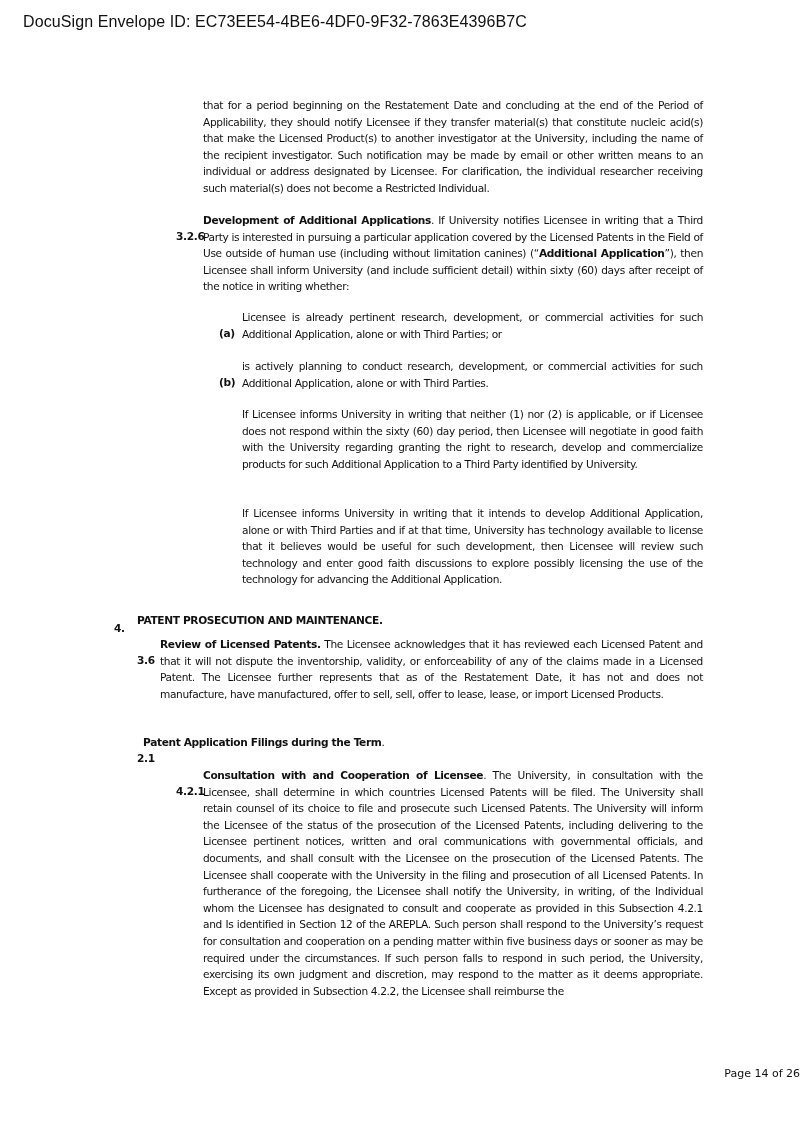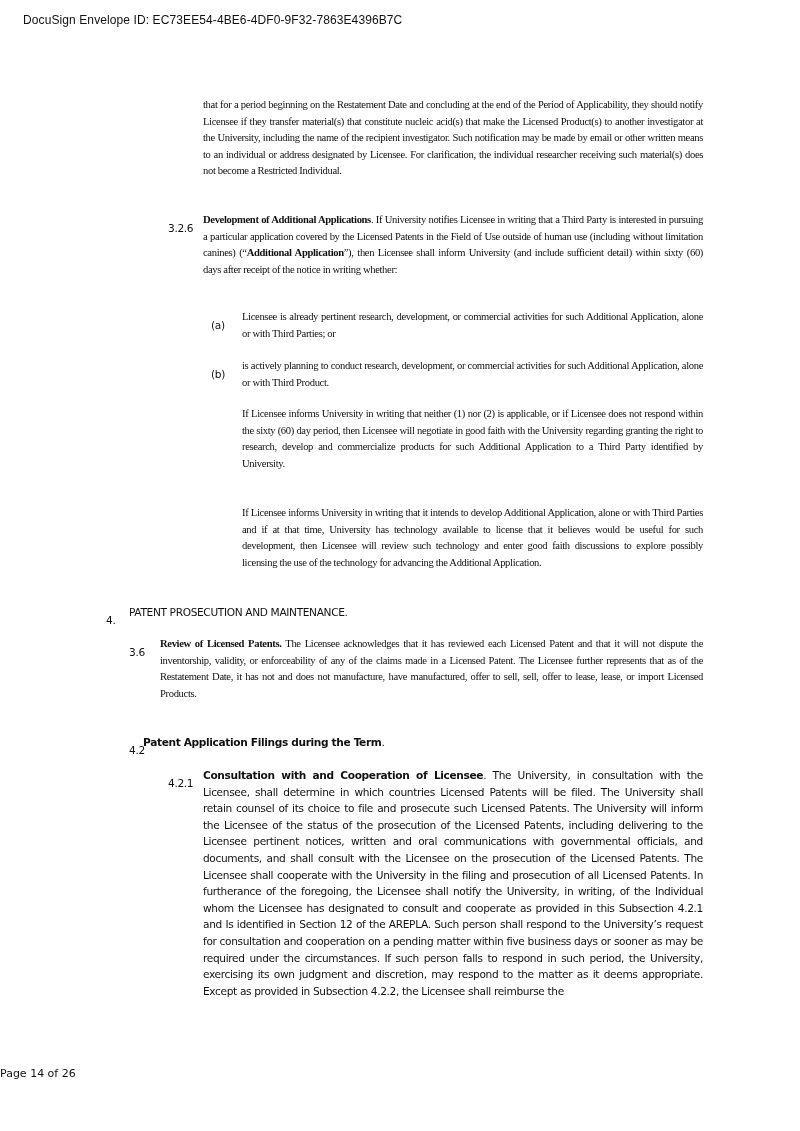--- a/index.html
+++ b/index.html
@@ -1,56 +1,56 @@
 <!DOCTYPE html>
 <html><head>
 <meta charset="utf-8">
 <style>
   html, body { margin: 0; padding: 0; background: #ffffff; }
   body { width: 800px; height: 1131px; position: relative; overflow: hidden;
          font-family: "Liberation Sans", sans-serif; color: #111; }
-  .envelope { position: absolute; left: 23px; top: 13px; font-size: 12px;
+  .envelope { position: absolute; left: 23px; top: 13px; font-size: 16px;
               font-family: "Liberation Sans", sans-serif; color: #111; letter-spacing: 0.1px; }
   .doc { font-family: "DejaVu Sans", "Liberation Sans", sans-serif; font-size: 10.6px;
          line-height: 16.6px; color: #111; letter-spacing: -0.35px; }
   .blk { position: absolute; text-align: justify; margin: 0; }
-  .blk.last-left { text-align-last: left; font-family: Liberation Serif, serif; }
-  .num { position: absolute; font-weight: normal; margin: 8px; }
+  .blk.last-left { text-align-last: left; }
+  .num { position: absolute; font-weight: bold; margin: 16px; }
   b { font-weight: bold; }
-  .footer { position: absolute; top: 1067px; left: 0; width: 800px; text-align: left;
+  .footer { position: absolute; top: 1067px; left: 0; width: 800px; text-align: right;
             font-family: "DejaVu Sans", sans-serif; font-size: 11px; color: #111; }
 </style>
 </head>
 <body>
 
 <div class="envelope">DocuSign Envelope ID: EC73EE54-4BE6-4DF0-9F32-7863E4396B7C</div>
 
 <div class="doc">
 
   <p class="blk last-left" style="left:203px; top:97px; width:500px;">that for a period beginning on the Restatement Date and concluding at the end of the Period of Applicability, they should notify Licensee if they transfer material(s) that constitute nucleic acid(s) that  make the Licensed Product(s) to another investigator at the University, including the name of the recipient investigator. Such notification may be made by email or other written means to an individual or address designated by Licensee.  For clarification, the individual researcher receiving such material(s) does not become a Restricted Individual.</p>
 
   <p class="num" style="left:160px; top:212px;">3.2.6</p>
   <p class="blk last-left" style="left:203px; top:212px; width:500px;"><b>Development of Additional Applications</b><span>.  If University notifies Licensee in writing that a Third Party is interested in pursuing a particular application covered by the Licensed Patents in the Field of Use outside of human use (including without limitation canines) (“</span><b>Additional Application</b><span>”), then Licensee shall inform University (and include sufficient detail) within sixty (60) days after receipt of the notice in writing whether:</span></p>
 
   <p class="num" style="left:203px; top:309px;">(a)</p>
   <p class="blk last-left" style="left:242px; top:309px; width:461px;"> Licensee is already pertinent research, development, or commercial activities for such Additional Application, alone or with Third Parties; or</p>
 
   <p class="num" style="left:203px; top:358px;">(b)</p>
-  <p class="blk last-left" style="left:242px; top:358px; width:461px;">is actively planning to conduct research, development, or commercial activities for such Additional Application, alone or with Third Product.</p>
+  <p class="blk last-left" style="left:242px; top:358px; width:461px;">is actively planning to conduct research, development, or commercial activities for such Additional Application, alone or with Third Parties.</p>
 
   <p class="blk last-left" style="left:242px; top:406px; width:461px;">If Licensee informs University in writing that neither (1) nor (2) is applicable, or if Licensee does not respond within the sixty (60) day period, then Licensee will negotiate in good faith with the University regarding granting the right to research, develop and commercialize products for such Additional Application to a Third Party identified by University.</p>
   <p class="blk last-left" style="left:242px; top:505px; width:461px;">If Licensee informs University in writing that it intends to develop Additional Application, alone or with Third Parties and if at that time, University has technology available to license that it believes would be useful for such development, then Licensee will review such technology and enter good faith discussions to explore possibly licensing the use of the technology for advancing the Additional Application.</p>
 
   <p class="num" style="left:98px; top:604px;">4.</p>
   <p class="num" style="left:121px; top:596px;">PATENT PROSECUTION AND MAINTENANCE.</p>
 
   <p class="num" style="left:121px; top:636px;">3.6</p>
   <p class="blk last-left" style="left:160px; top:636px; width:543px;"><b>Review of Licensed Patents.</b><span> The Licensee acknowledges that it has reviewed each Licensed Patent and that it will not dispute the inventorship, validity, or enforceability of any of the claims made in a Licensed Patent. The Licensee further represents that as of the Restatement Date, it has not and does not manufacture, have manufactured, offer to sell, sell, offer to lease, lease, or import Licensed Products.</span></p>
 
-  <p class="num" style="left:121px; top:734px;">4.2</p>
+  <p class="num" style="left:121px; top:734px;">2.1</p>
   <p class="blk" style="left:143px; top:734px; width:543px;"><b>Patent Application Filings during the Term</b><span>.</span></p>
 
   <p class="num" style="left:160px; top:767px;">4.2.1</p>
   <p class="blk" style="left:203px; top:767px; width:500px;"><b>Consultation with and Cooperation of Licensee</b><span>. The University, in consultation with the Licensee, shall determine in which countries Licensed Patents will be filed. The University shall retain counsel of its choice to file and prosecute such Licensed Patents. The University will inform the Licensee of the status of the prosecution of the Licensed Patents, including delivering to the Licensee pertinent notices, written and oral communications with governmental officials, and documents, and shall consult with the Licensee on the prosecution of the Licensed Patents. The Licensee shall cooperate with the University in the filing and prosecution of all Licensed Patents. In furtherance of the foregoing, the Licensee shall notify the University, in writing, of the Individual whom the Licensee has designated to consult and cooperate as provided in this Subsection 4.2.1 and Is identified in Section 12 of the AREPLA. Such person shall respond to the University’s request for consultation and cooperation on a pending matter within five business days or sooner as may be required under the circumstances. If such person falls to respond in such period, the University, exercising its own judgment and discretion, may respond to the matter as it deems appropriate. Except as provided in Subsection 4.2.2, the Licensee shall reimburse the</span></p>
 
 </div>
 
 <div class="footer">Page 14 of 26</div>
 
 </body></html>

